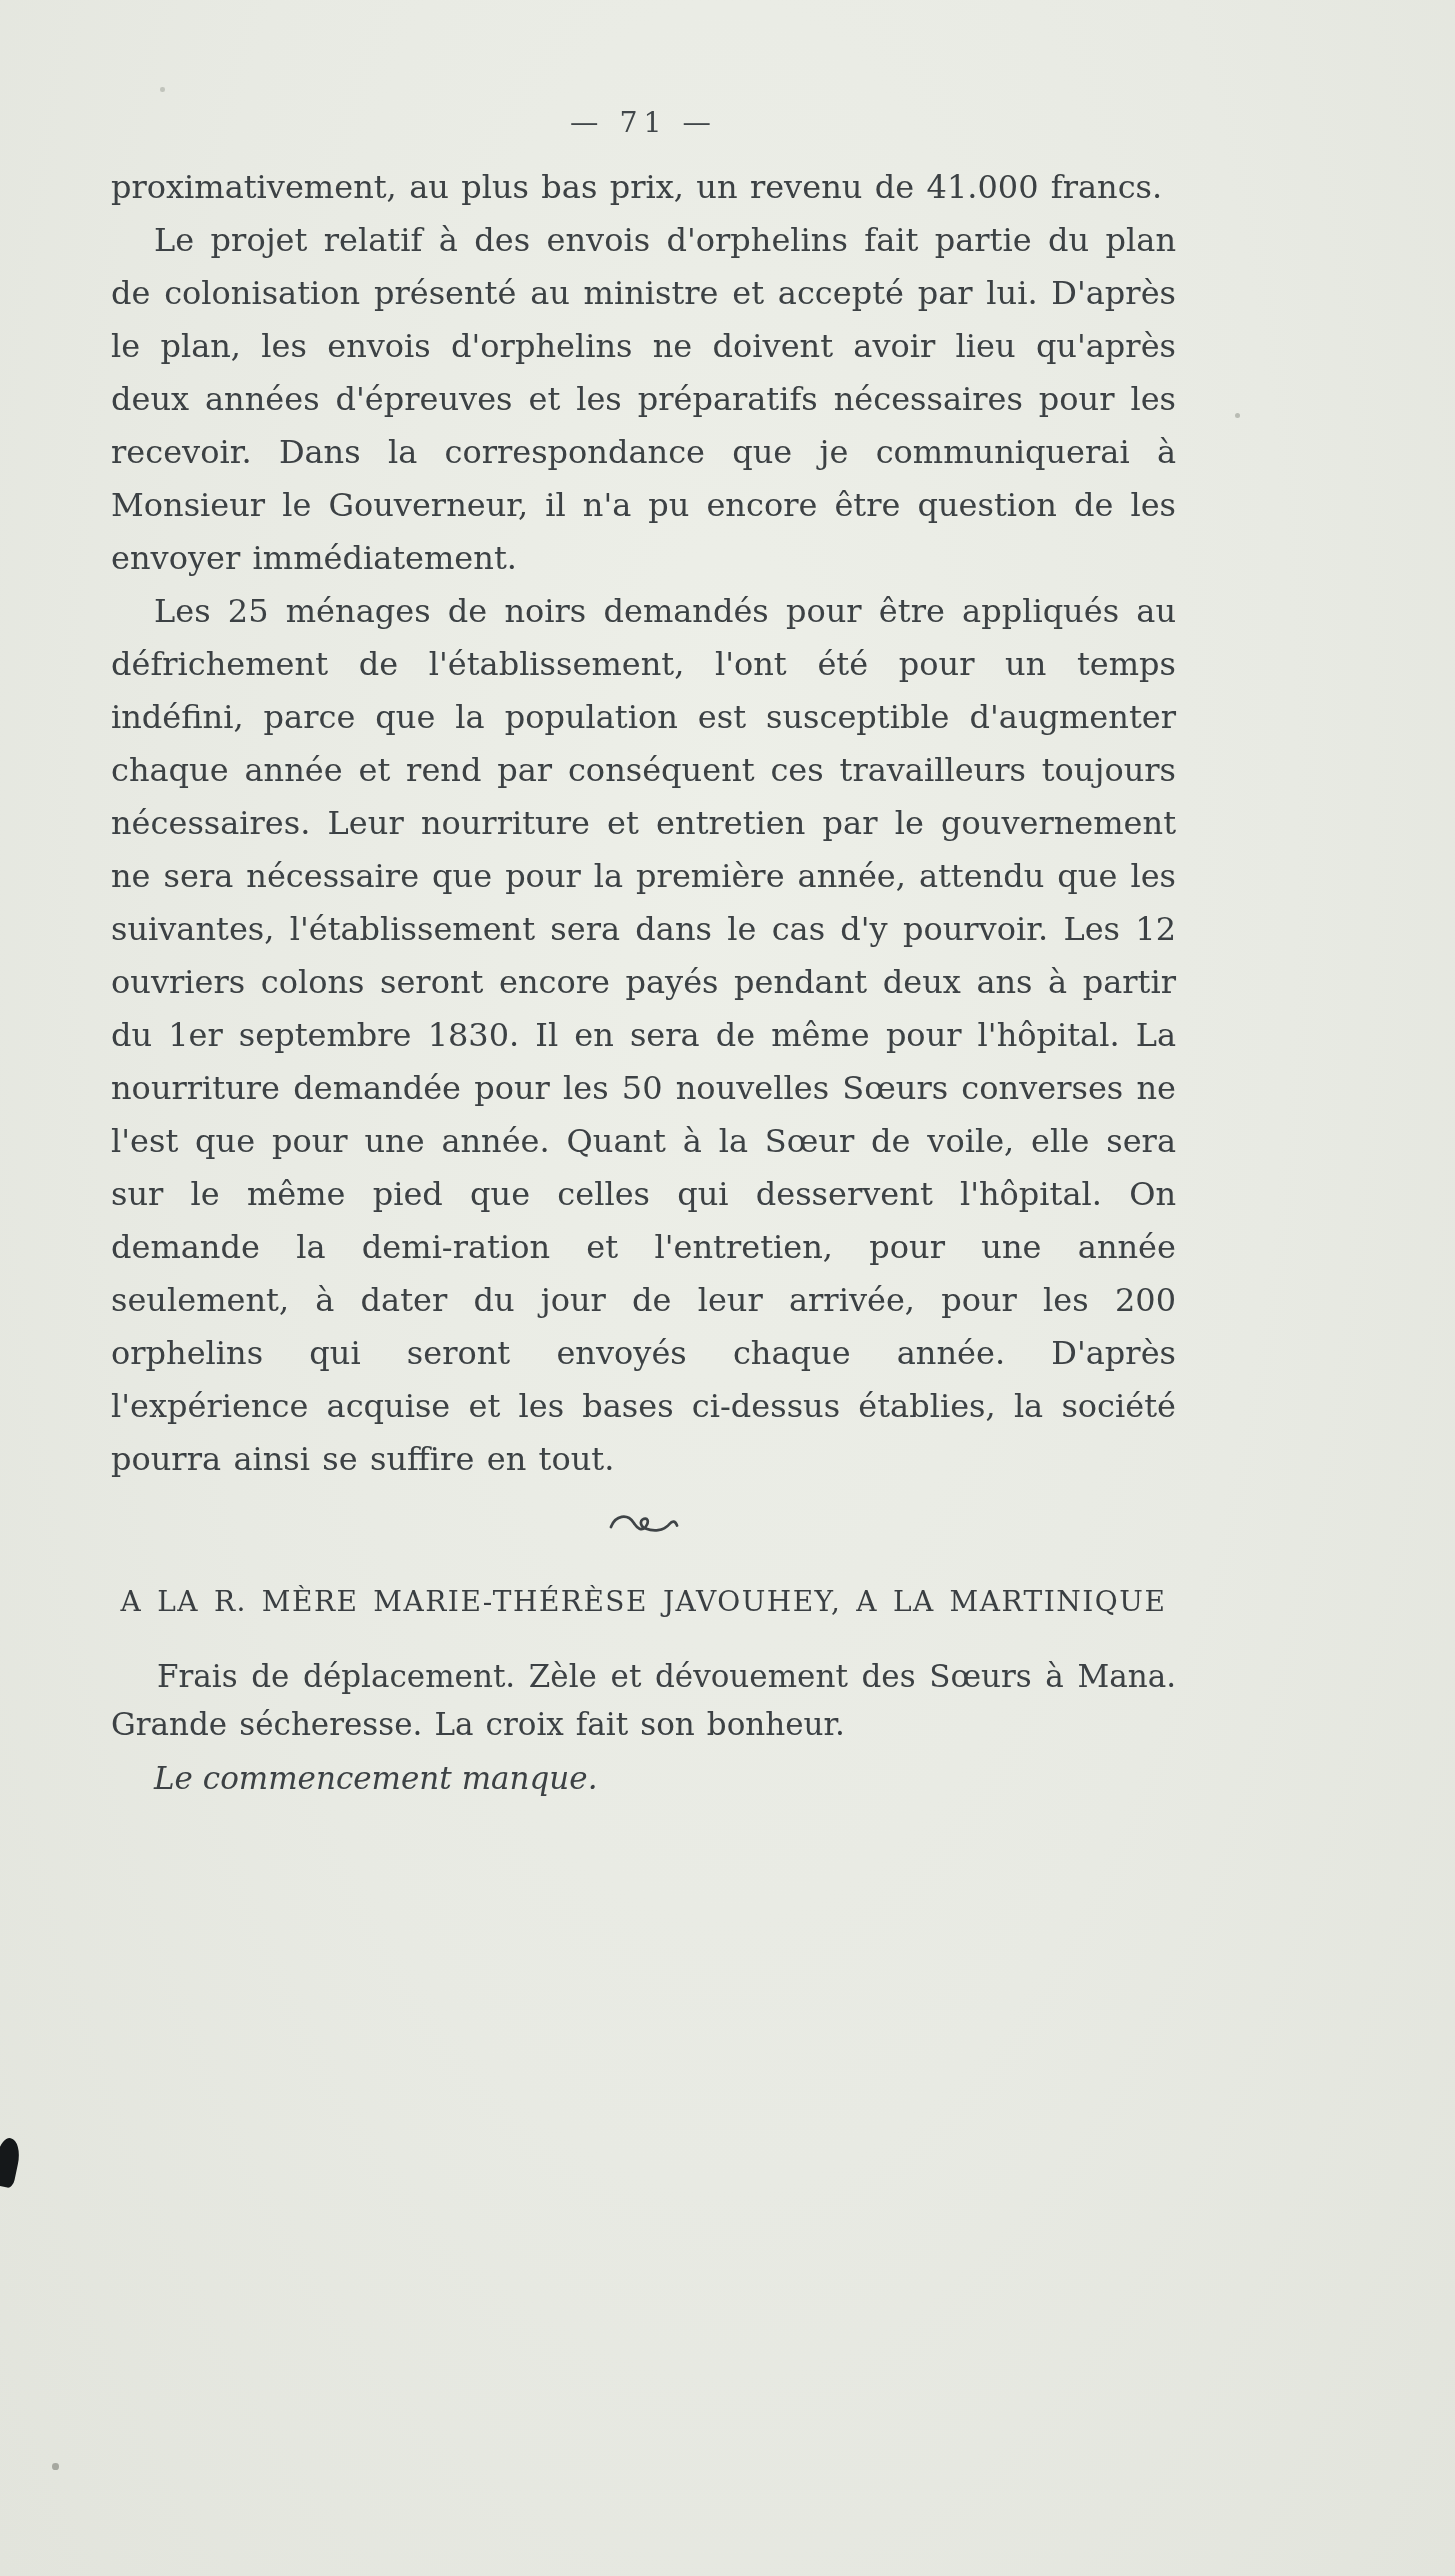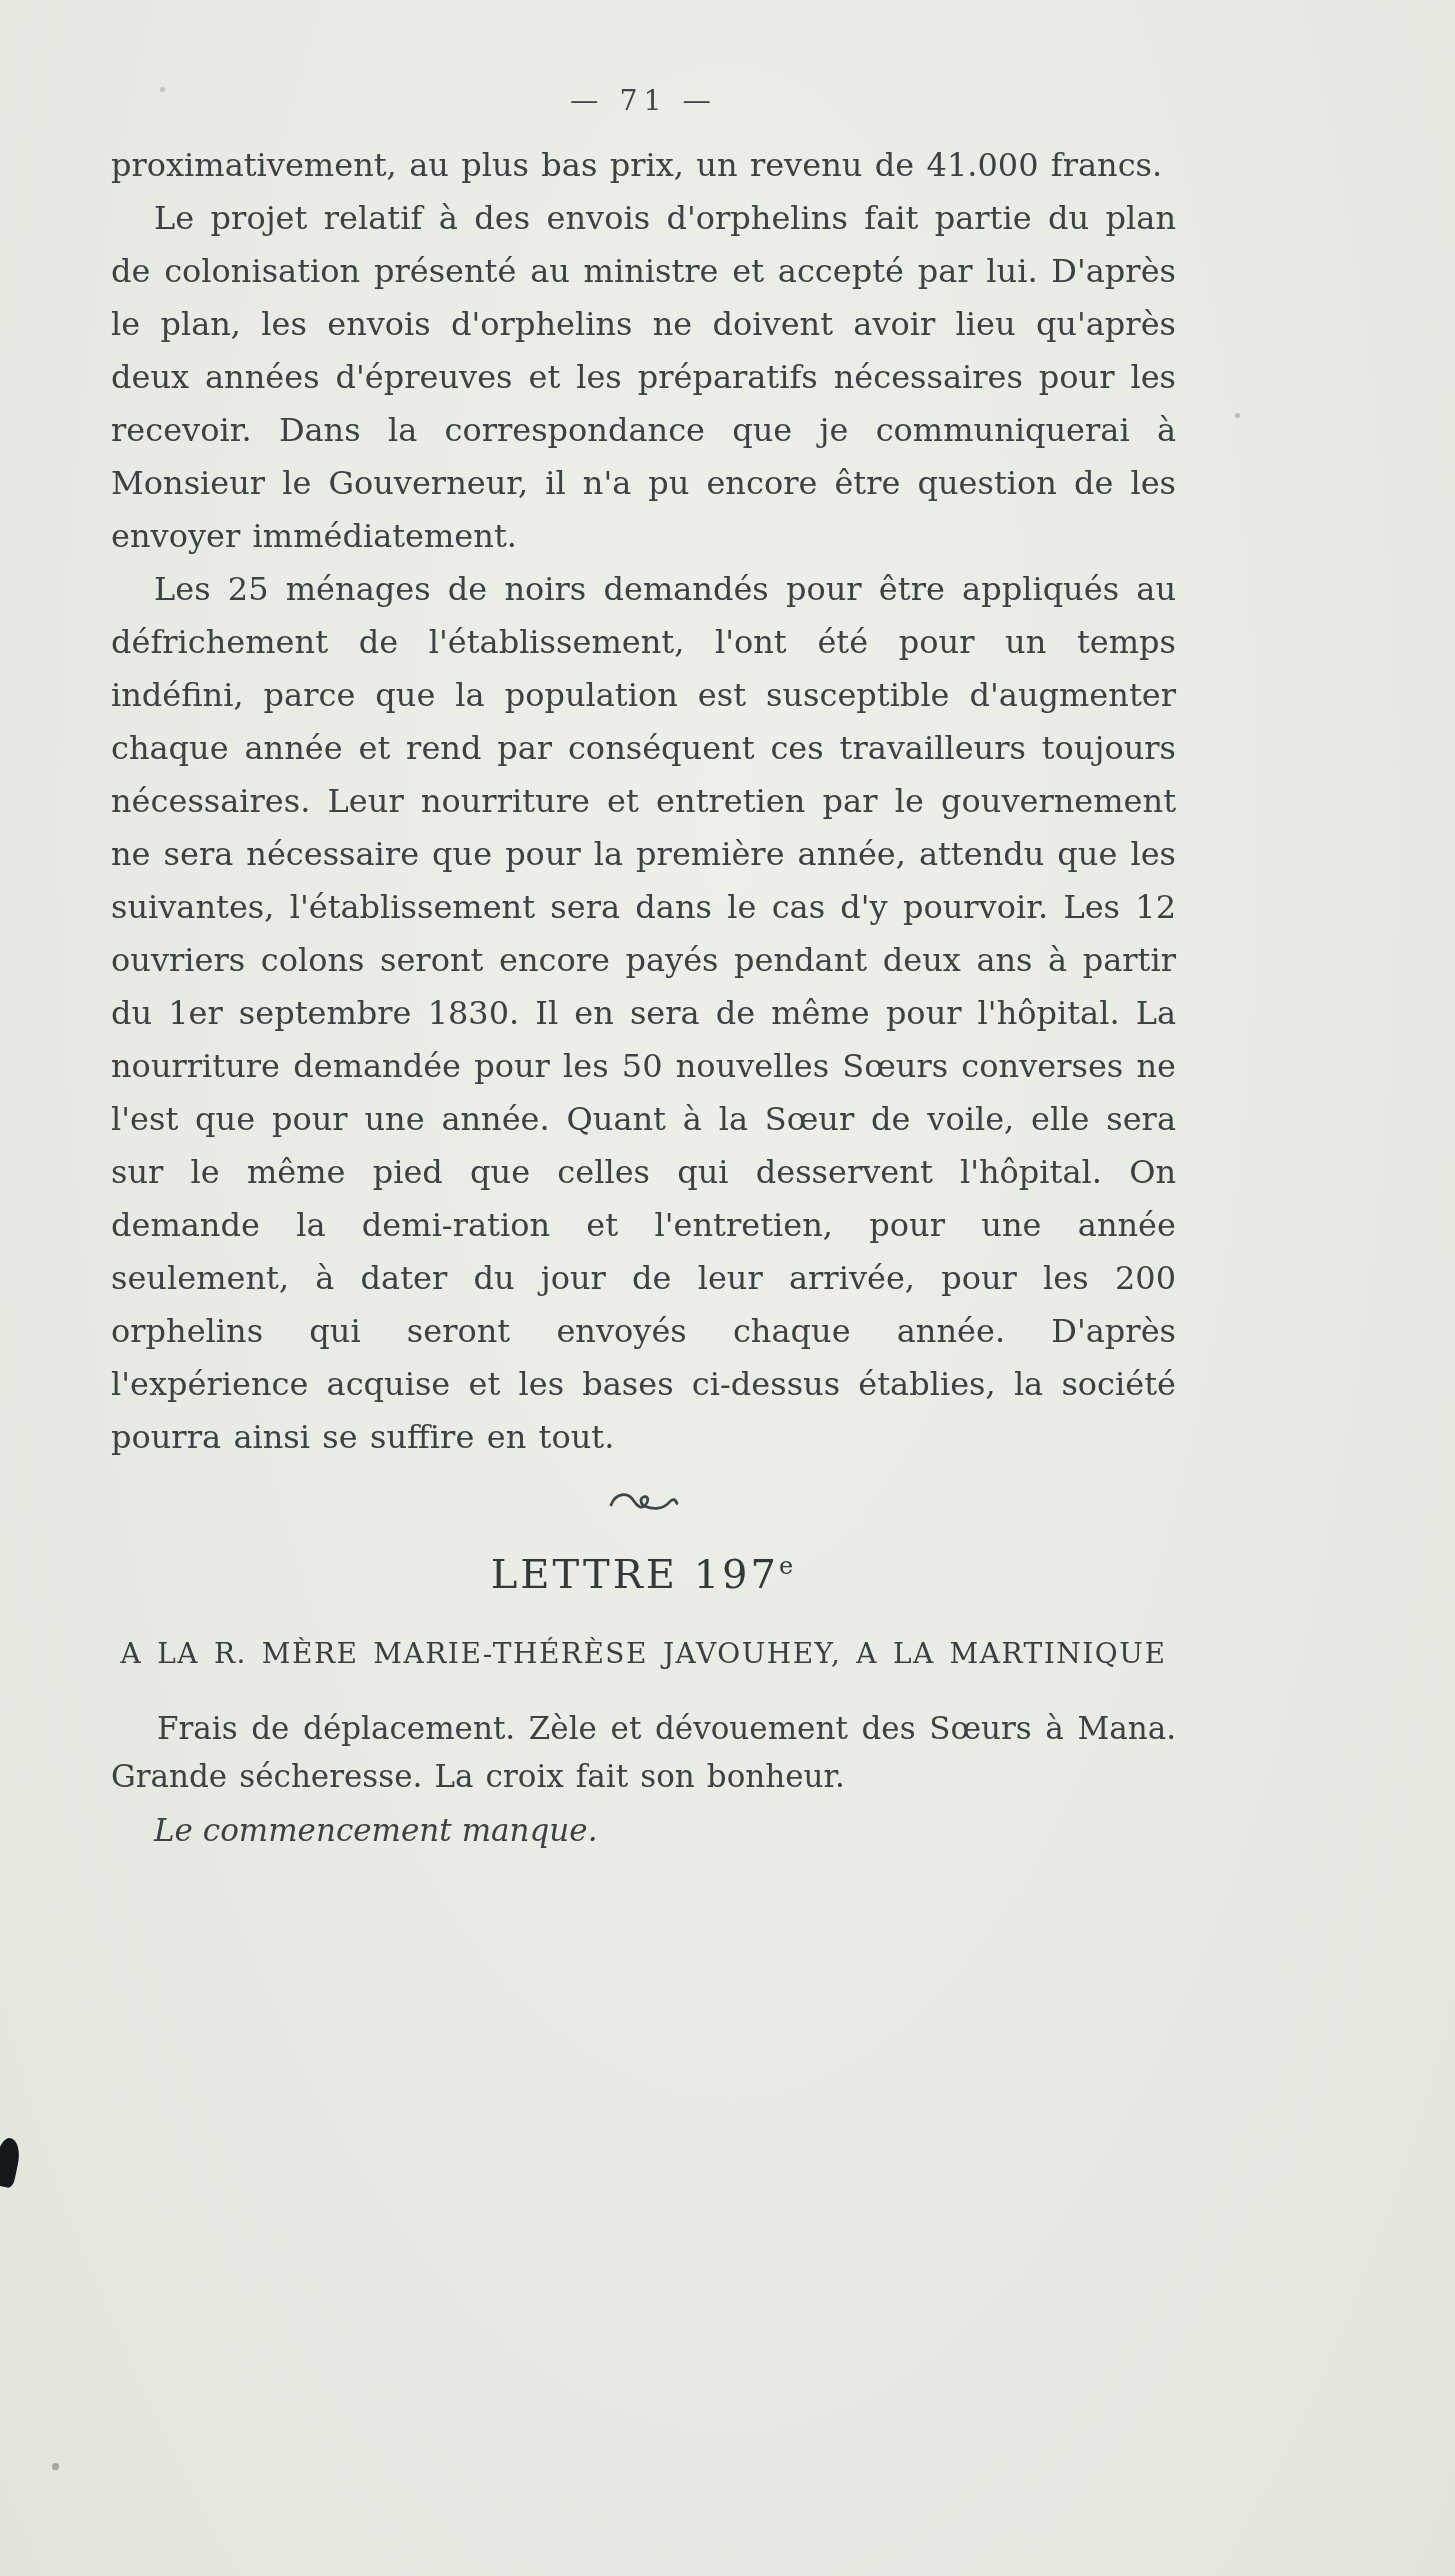--- a/index.html
+++ b/index.html
@@ -17,21 +17,21 @@
     font-family: "DejaVu Serif", "Liberation Serif", serif;
     color: #3c4144;
   }
   .content {
     position: absolute;
     left: 111px;
     top: 0;
     width: 1065px;
   }
   .page-number {
-    margin-top: 84px;
+    margin-top: 106px;
     margin-bottom: 22.4px;
     text-align: center;
     font-size: 28.4px;
     letter-spacing: 6px;
     color: #41474a;
   }
   p.body {
     margin: 0;
     font-size: 32px;
     line-height: 53px;
@@ -146,23 +146,20 @@
     <p class="body ind">Les 25 ménages de noirs demandés pour être appliqués au défrichement de l'établissement, l'ont été pour un temps indéfini, parce que la population est susceptible d'augmenter chaque année et rend par conséquent ces travailleurs toujours nécessaires. Leur nourriture et entretien par le gouvernement ne sera nécessaire que pour la première année, attendu que les suivantes, l'établissement sera dans le cas d'y pourvoir. Les 12 ouvriers colons seront encore payés pendant deux ans à partir du 1er septembre 1830. Il en sera de même pour l'hôpital. La nourriture demandée pour les 50 nouvelles Sœurs converses ne l'est que pour une année. Quant à la Sœur de voile, elle sera sur le même pied que celles qui desservent l'hôpital. On demande la demi-ration et l'entretien, pour une année seulement, à dater du jour de leur arrivée, pour les 200 orphelins qui seront envoyés chaque année. D'après l'expérience acquise et les bases ci-dessus établies, la société pourra ainsi se suffire en tout.</p>
 
     <div class="ornament">
       <span>
         <svg width="72" height="33" viewBox="0 0 96 44" aria-hidden="true">
           <path d="M4 24 C 10 8, 26 6, 34 18 C 39 26, 45 30, 50 24 C 56 16, 52 10, 46 14 C 42 17, 44 24, 50 26 C 60 30, 74 30, 82 20 C 86 15, 90 16, 92 22" fill="none" stroke="#3f4447" stroke-width="3.6" stroke-linecap="round"></path>
         </svg>
       </span>
     </div>
 
-    <div class="letter-heading">
-      <span>LETTRE 197</span><sup>e</sup>
-    </div>
 
     <div class="recipient">A LA R. MÈRE MARIE-THÉRÈSE JAVOUHEY, A LA MARTINIQUE</div>
 
     <p class="summary">Frais de déplacement. Zèle et dévouement des Sœurs à Mana. Grande sécheresse. La croix fait son bonheur.</p>
 
 
     <p class="opening">Le commencement manque.</p>
 
 
   </div>

